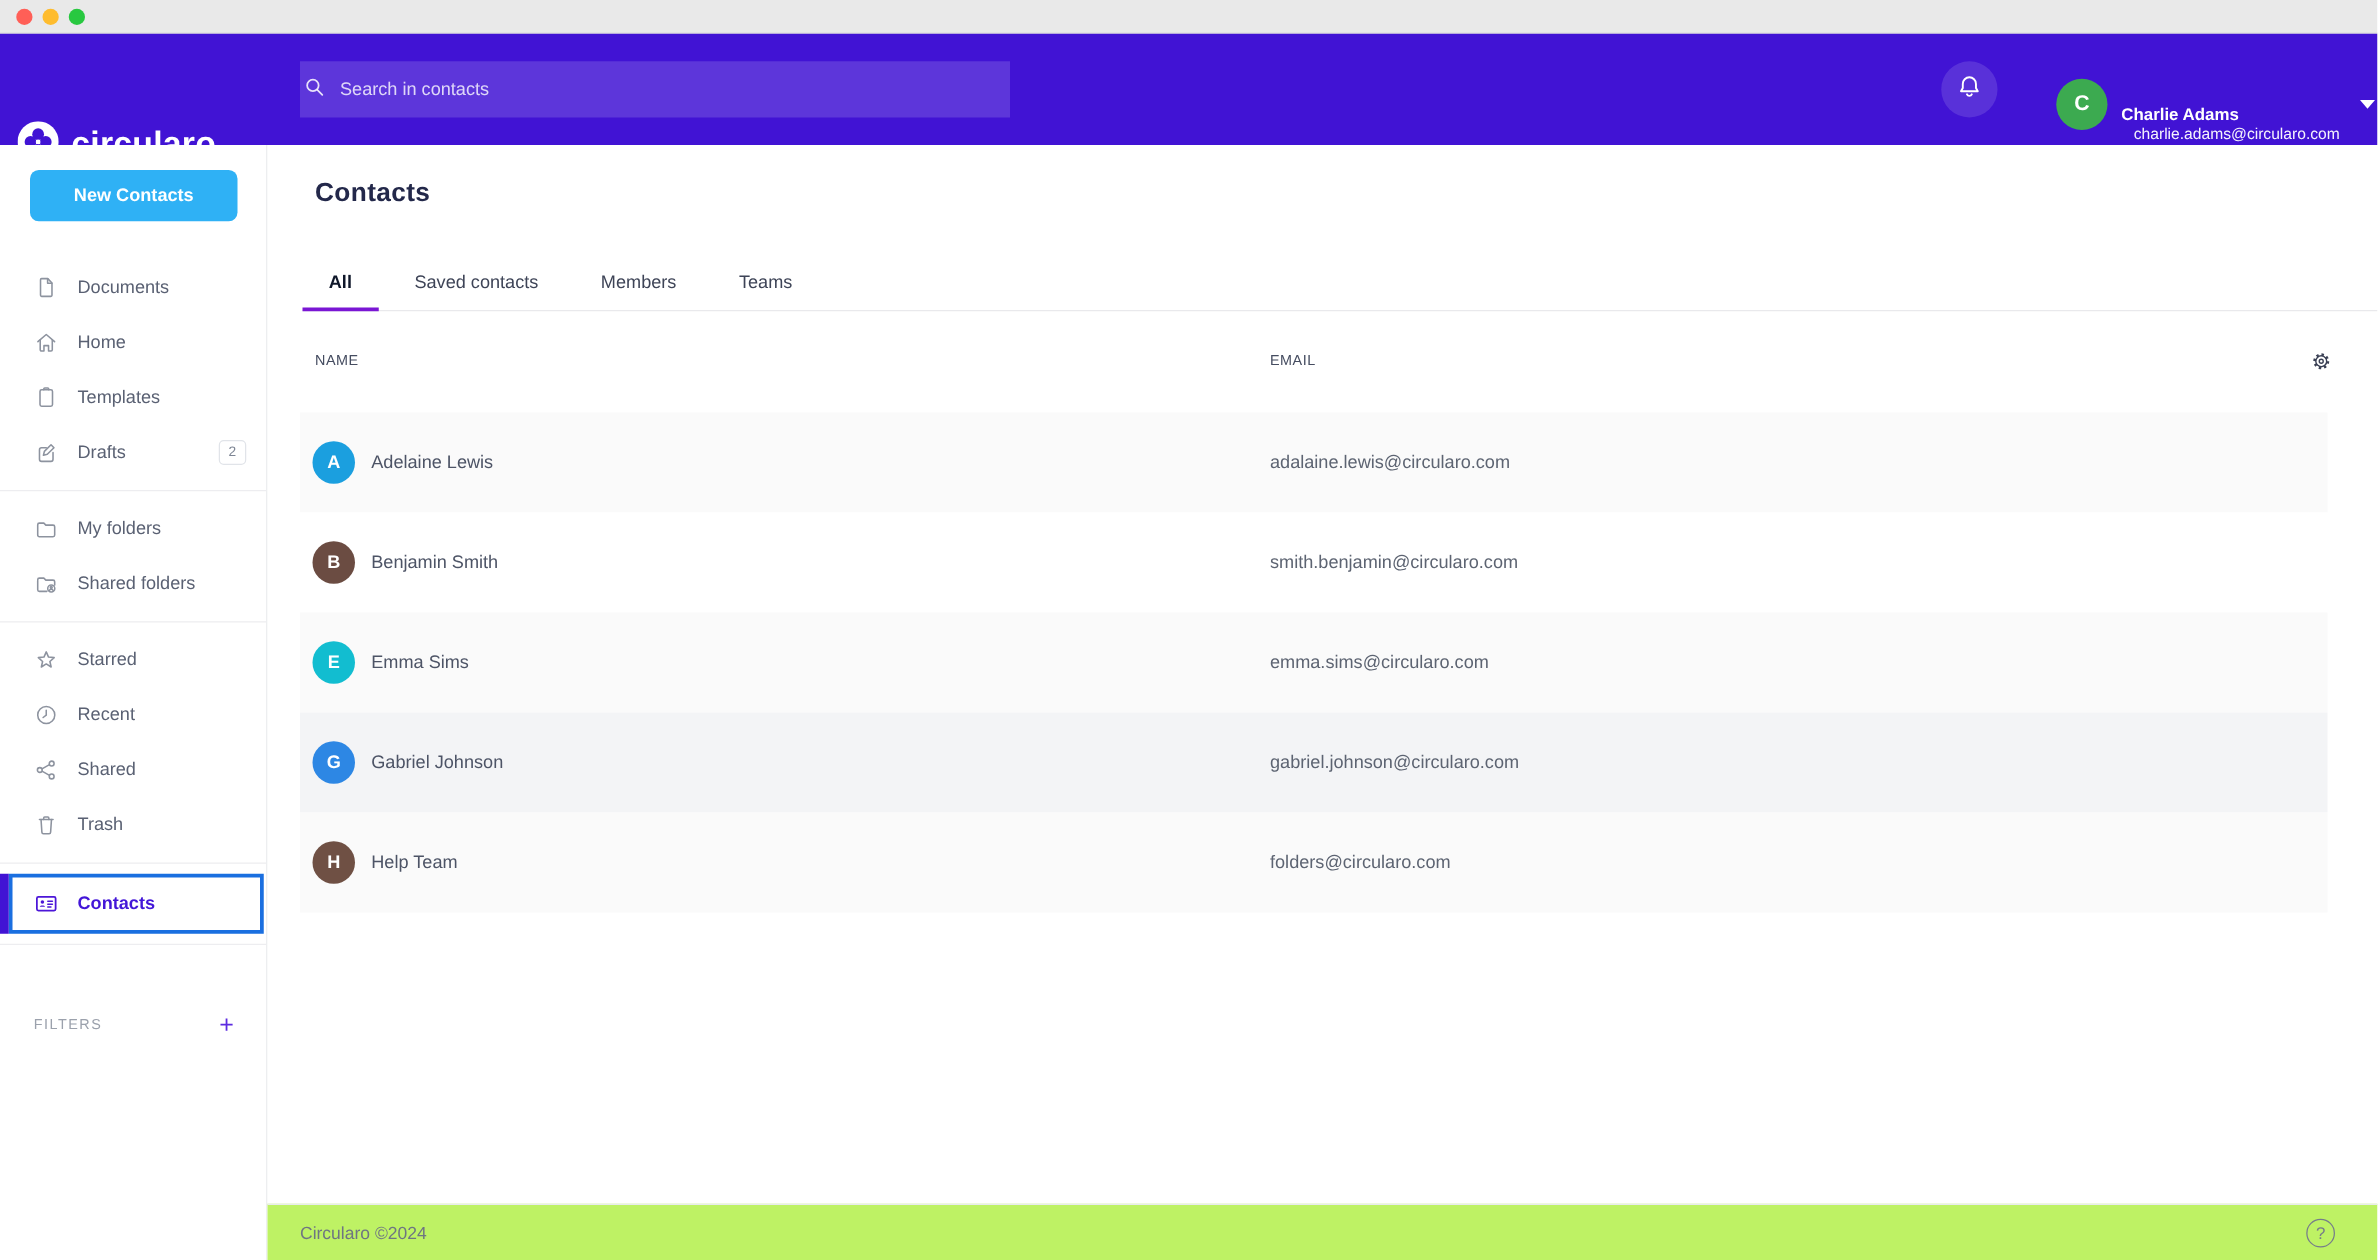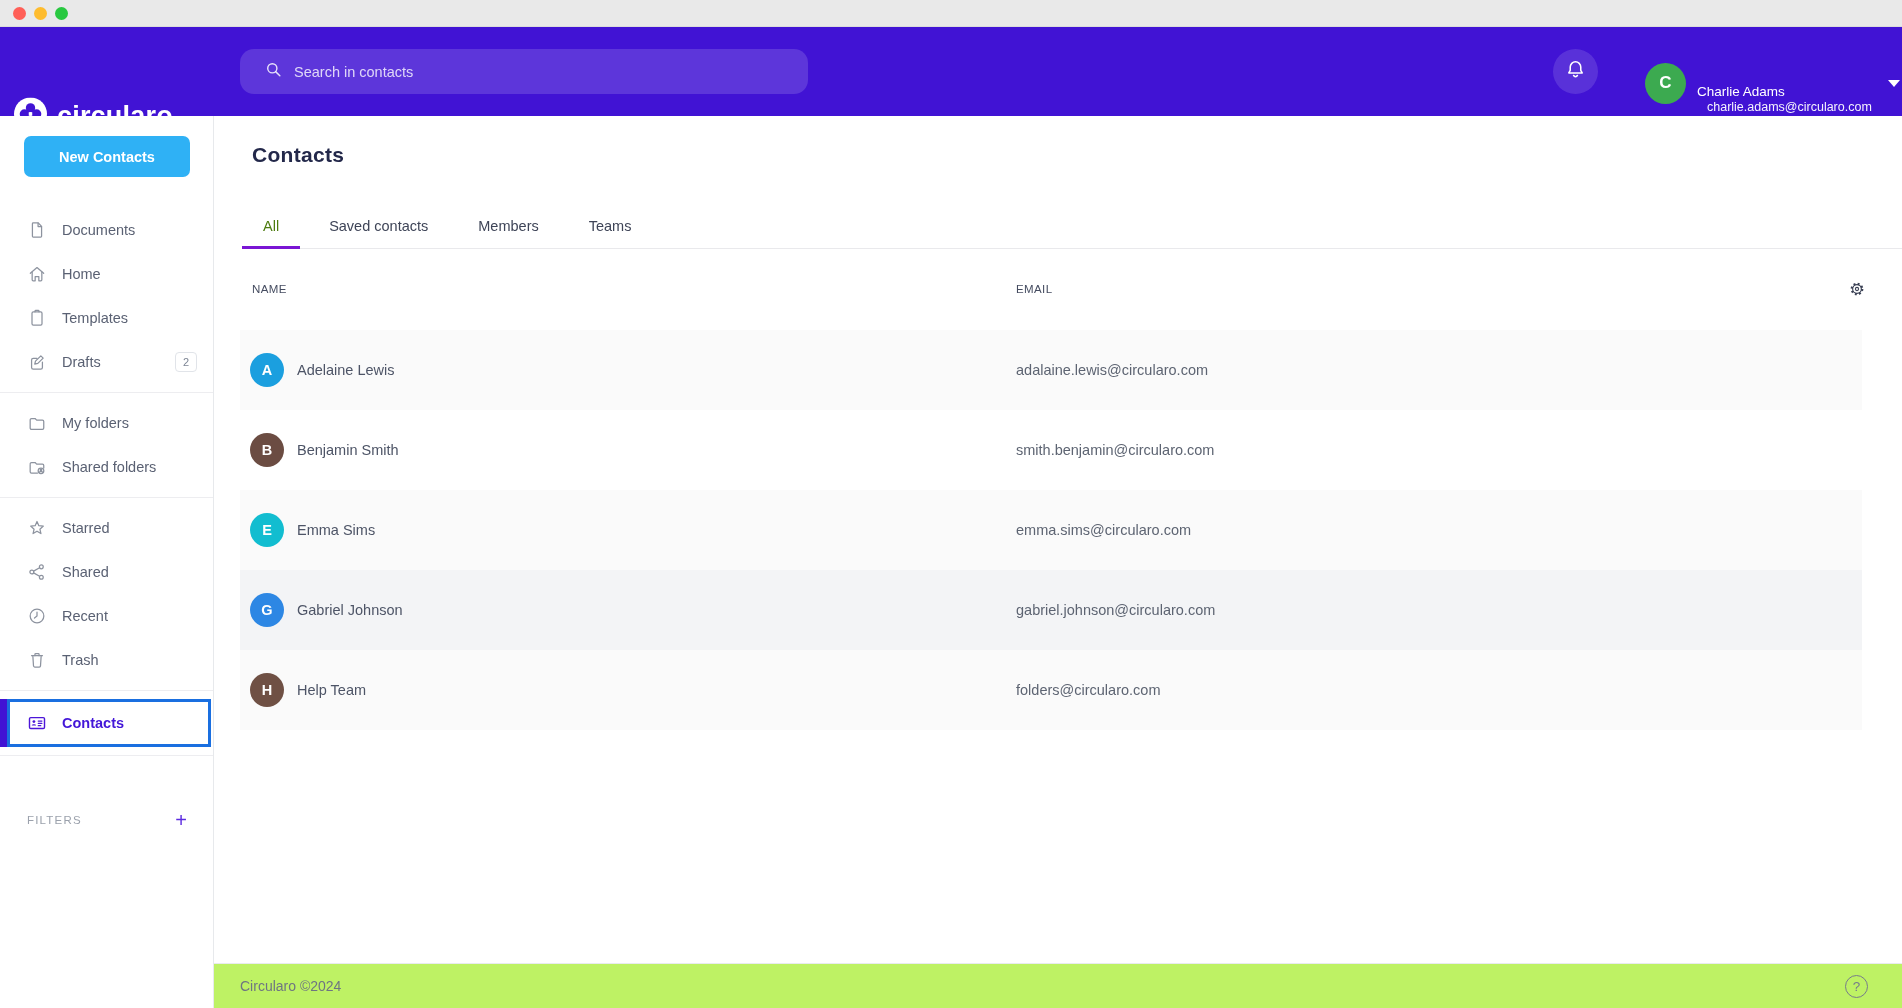--- a/index.html
+++ b/index.html
@@ -11,29 +11,29 @@
   .macos-bar { height:27px; background:#e9e9e9; border-bottom:1px solid #dcdcdc; display:flex; align-items:center; padding-left:13px; gap:8px; }
   .tl { width:13px; height:13px; border-radius:50%; }
   .tl-red { background:#ff5f57; }
   .tl-yellow { background:#febc2e; }
   .tl-green { background:#28c840; }
 
   
   .header { position:relative; height:89px; background:#4113d4; }
   .logo { position:absolute; left:14px; top:50%; transform:translateY(-50%); display:flex; align-items:center; gap:10px; cursor:pointer;margin-top:44px; }
   .logo-text { color:#fff; font-size:27px; font-weight:bold; letter-spacing:0.2px; }
-  .searchbar { position:absolute; left:240px; top:22px; width:568px; height:45px; background:rgba(255,255,255,0.15); border-radius:14px; display:flex; align-items:center; padding:0 24px; gap:11px; }
+  .searchbar { position:absolute; left:240px; top:22px; width:568px; height:45px; background:rgba(255,255,255,0.15); border-radius:0; display:flex; align-items:center; padding:0 2px; gap:11px; }
   .searchbar svg { flex-shrink:0; }
   .searchbar input { flex:1; background:transparent; border:none; outline:none; color:#fff; font-size:14.5px; font-family:"Liberation Sans", sans-serif; }
   .searchbar input::placeholder { color:rgba(255,255,255,0.8); }
   .bell-btn { position:absolute; left:1553px; top:22px; width:45px; height:45px; border-radius:50%; background:rgba(255,255,255,0.13); display:flex; align-items:center; justify-content:center; cursor:pointer; }
   .user-menu { position:absolute; left:1645px; top:24px; display:flex; align-items:center; cursor:pointer; }
   .user-avatar { width:41px; height:41px; border-radius:50%; color:#fff; font-weight:bold; font-size:17px; display:flex; align-items:center; justify-content:center; }
   .user-text { margin-left:11px; color:#fff; }
-  .user-name { font-size:13.5px; font-weight:normal; line-height:17px;margin-top:32px; }
+  .user-name { font-size:13.5px; font-weight:bold; line-height:17px;margin-top:32px; }
   .user-email { font-size:12.5px; line-height:15px; opacity:0.95;margin-left:10px; }
   .caret-down { margin-left:16px; width:0; height:0; border-left:6px solid transparent; border-right:6px solid transparent; border-top:7px solid #fff; }
 
   
   .body-row { display:flex; height:892px; }
 
   
   .sidebar { position:relative; width:214px; flex-shrink:0; background:#fff; border-right:1px solid #e7e9ec; }
   .new-doc { display:block; margin:20px 24px 0; width:166px; height:41px; background:#2fb1f5; color:#fff; font-weight:bold; font-size:14.5px; border:none; border-radius:7px; cursor:pointer; font-family:"Liberation Sans", sans-serif; }
   .nav { padding-top:31px; }
@@ -49,21 +49,21 @@
   .nav-active-wrap .nav-label { color:#4316d8; font-weight:bold; }
   .filters-row { position:absolute; top:688px; left:0; right:0; height:32px; display:flex; align-items:center; justify-content:space-between; padding:0 26px 0 27px; }
   .filters-label { font-size:11.5px; color:#9ba1ac; letter-spacing:1.2px; }
   .filters-plus { color:#5c2be0; font-size:20px; line-height:20px; cursor:pointer; font-weight:normal; }
 
   
   .content { position:relative; flex:1; background:#fff; }
   .page-title { position:absolute; left:38px; top:26px; font-size:21px; line-height:26px; font-weight:bold; color:#23284a; letter-spacing:0.3px; }
   .tabs { position:absolute; left:28px; right:0; top:90px; height:43px; border-bottom:1px solid #e9e9ec; display:flex; }
   .tab { padding:0 21px; margin-right:8px; display:flex; align-items:center; font-size:14.5px; color:#3e4457; border-bottom:3px solid transparent; margin-bottom:-1px; cursor:pointer; }
-  .tab.active { border-bottom-color:#7a16d4; color:#4d7c0f; }
+  .tab.active { border-bottom-color:#7a16d4; color:#0f172a;font-weight:bold; }
   .table-head { position:absolute; top:160px; left:0; right:0; height:26px; }
   .col-head { position:absolute; top:0; line-height:26px; font-size:11.5px; color:#454c60; letter-spacing:0.4px; }
   .col-name { left:38px; }
   .col-email { left:802px; }
   .gear-btn { position:absolute; right:36px; top:4px; cursor:pointer; width:18px; height:18px; }
   .rows { position:absolute; top:214px; left:26px; right:40px; }
   .row { position:relative; height:80px; display:flex; align-items:center; cursor:pointer; }
   .row:nth-child(odd) { background:#fafafa; }
   .row:nth-child(even) { background:#ffffff; }
   .row.hovered { background:#f3f4f6; }
@@ -210,38 +210,38 @@
           <span class="nav-icon">
             <svg viewBox="0 0 24 24" width="20" height="20" fill="none" stroke="currentColor" stroke-width="1.5" stroke-linejoin="round">
               <path d="M12 4.2 l2.2 5 5.4 0.5 -4.1 3.7 1.2 5.3 -4.7 -2.9 -4.7 2.9 1.2 -5.3 -4.1 -3.7 5.4 -0.5 z"></path>
             </svg>
           </span>
           <span class="nav-label">Starred</span>
         </div>
 
         <div class="nav-item">
           <span class="nav-icon">
+            <svg viewBox="0 0 24 24" width="20" height="20" fill="none" stroke="currentColor" stroke-width="1.5" stroke-linecap="round">
+              <circle cx="12" cy="12" r="8.2"></circle>
+                <path d="M12 7.4 V12 L9 14.4"></path>
+            </svg>
+          </span>
+          <span class="nav-label">Recent</span>
+        </div>
+
+        <div class="nav-item">
+          <span class="nav-icon">
             <svg viewBox="0 0 24 24" width="20" height="20" fill="none" stroke="currentColor" stroke-width="1.5">
               <circle cx="5.8" cy="12" r="2.3"></circle>
                 <circle cx="17.2" cy="5.8" r="2.3"></circle>
                 <circle cx="17.2" cy="18.2" r="2.3"></circle>
               <path d="M7.9 10.9 L15.1 6.9 M7.9 13.1 L15.1 17.1"></path>
             </svg>
           </span>
           <span class="nav-label">Shared</span>
-        </div>
-
-        <div class="nav-item">
-          <span class="nav-icon">
-            <svg viewBox="0 0 24 24" width="20" height="20" fill="none" stroke="currentColor" stroke-width="1.5" stroke-linecap="round">
-              <circle cx="12" cy="12" r="8.2"></circle>
-                <path d="M12 7.4 V12 L9 14.4"></path>
-            </svg>
-          </span>
-          <span class="nav-label">Recent</span>
         </div>
 
         <div class="nav-item">
           <span class="nav-icon">
             <svg viewBox="0 0 24 24" width="20" height="20" fill="none" stroke="currentColor" stroke-width="1.5" stroke-linecap="round" stroke-linejoin="round">
               <path d="M5.5 6.8 h13"></path>
                 <path d="M9.5 6.8 V5.4 a1 1 0 0 1 1 -1 h3 a1 1 0 0 1 1 1 v1.4"></path>
               <path d="M7 6.8 l0.8 12.2 a1.5 1.5 0 0 0 1.5 1.4 h5.4 a1.5 1.5 0 0 0 1.5 -1.4 L17 6.8"></path>
             </svg>
           </span>

